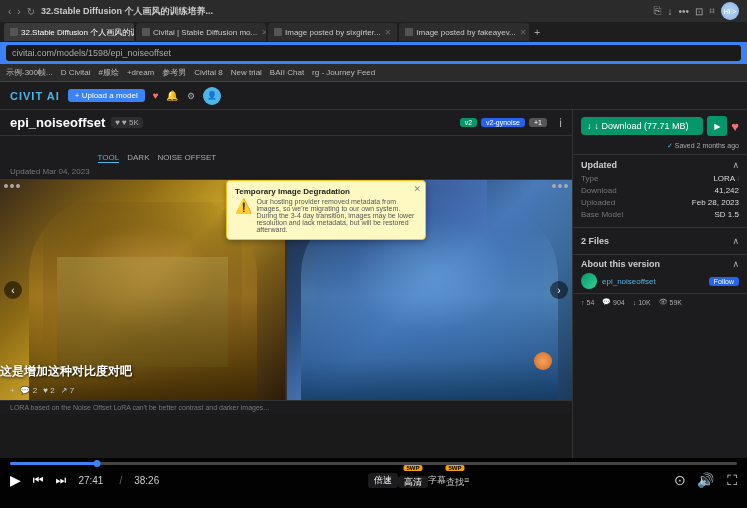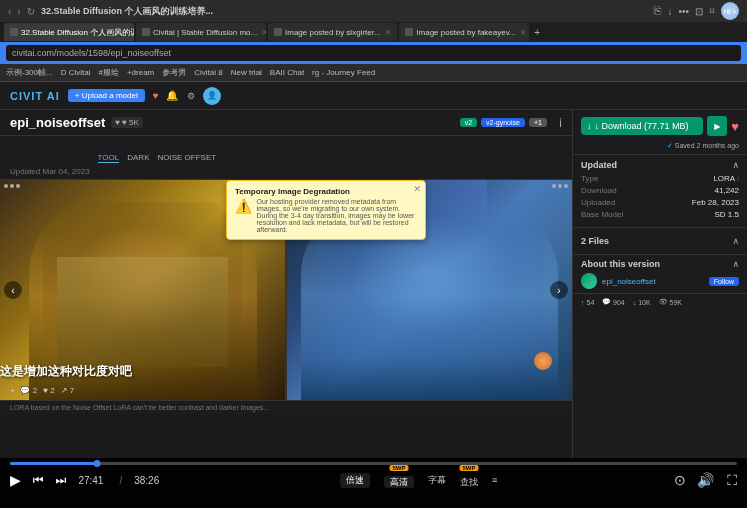--- a/index.html
+++ b/index.html
@@ -620,21 +620,20 @@
     .time-display {
       font-size: 10px;
       color: #ccc;
       margin-right: 4px;
     }
     .center-controls {
       flex: 1;
       display: flex;
       justify-content: center;
       align-items: center;
-      gap: 14px;
     }
     .speed-badge {
       background: #1c1c1e;
       color: #fff;
       font-size: 9px;
       padding: 1px 6px;
       border-radius: 3px;
       cursor: pointer;
     }
     .hd-badge {

